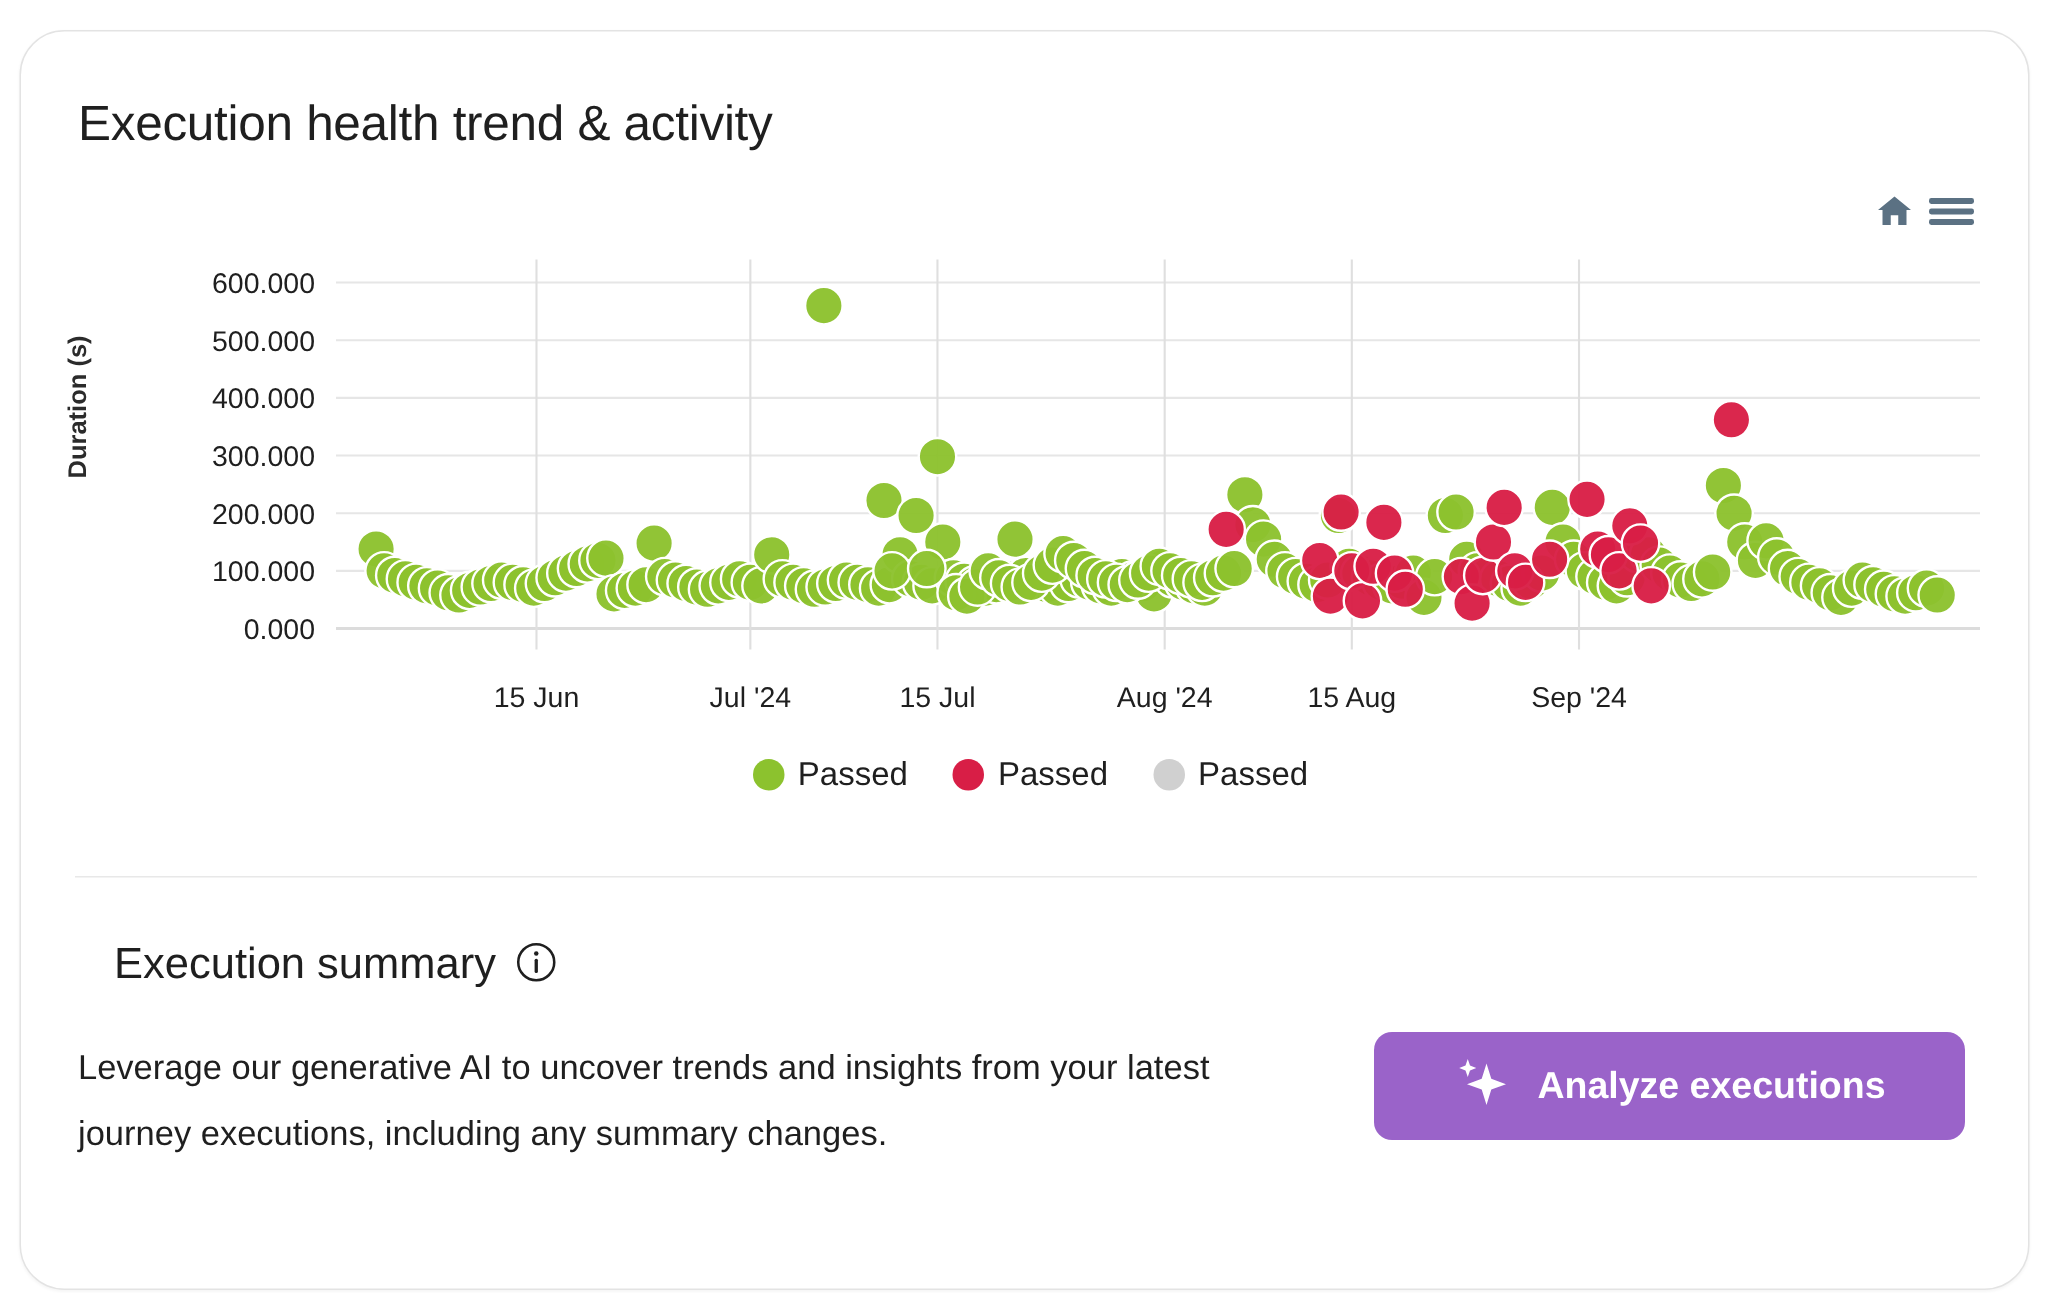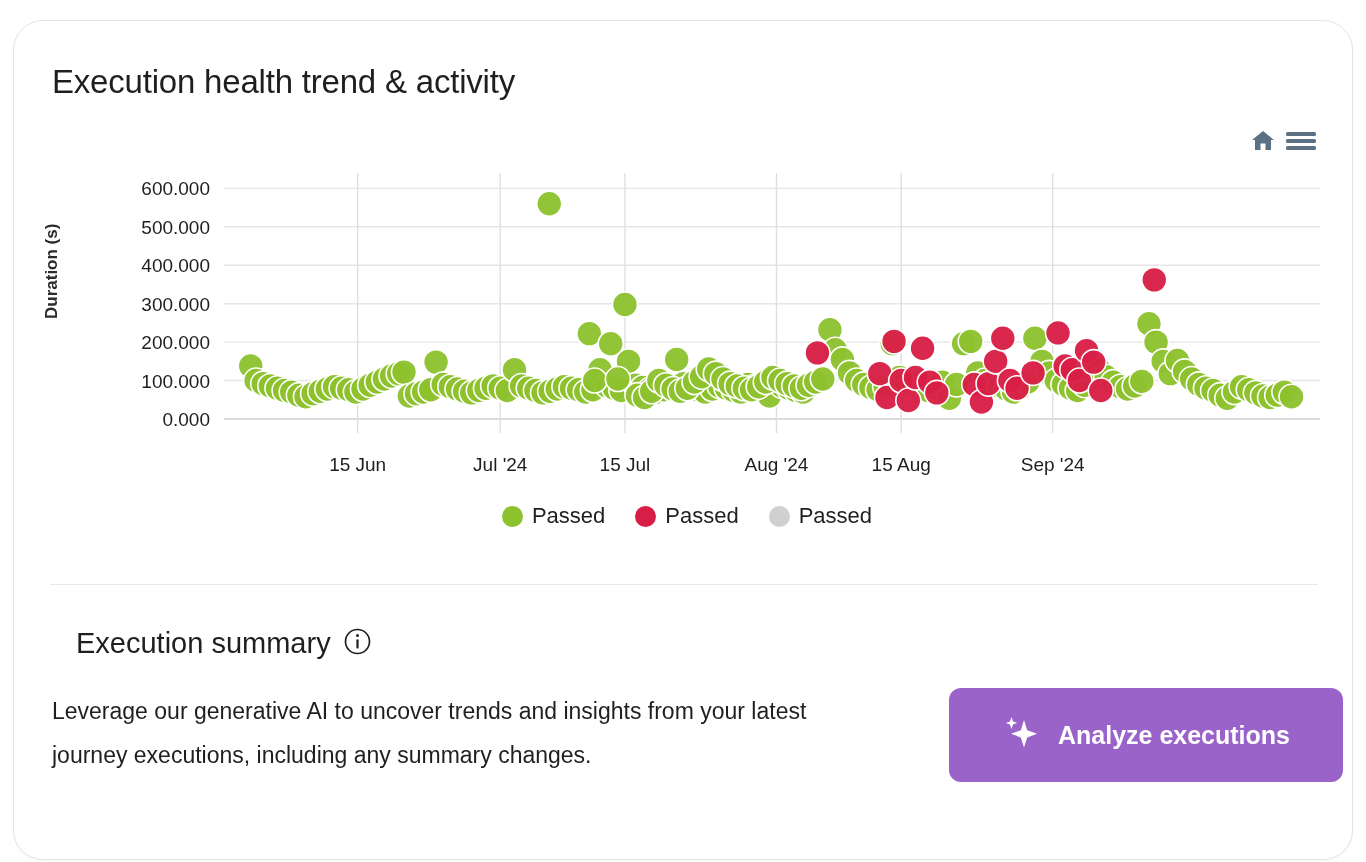--- a/index.html
+++ b/index.html
@@ -121,31 +121,30 @@
     position: absolute;
     left: 38px; top: 668px;
     width: 770px;
     font-size: 23px;
     line-height: 44px;
     color: #1f1f1f;
   }
   .analyze-btn {
     position: absolute;
     left: 902px; top: 667px;
-    width: 394px; height: 94px;
+    width: 394px; height: 72px;
     background: #9a63c9;
     border: none;
     border-radius: 12px;
     display: flex;
     align-items: center;
     justify-content: center;
     gap: 16px;
     cursor: pointer;
     padding: 15px 26px;
-    margin-left: 33px;
   }
   .analyze-label {
     font-size: 25px;
     font-weight: bold;
     color: #ffffff;
     white-space: nowrap;
   }
   .sparkle-icon { display: block; flex: 0 0 auto; }
 </style>
 </head>

